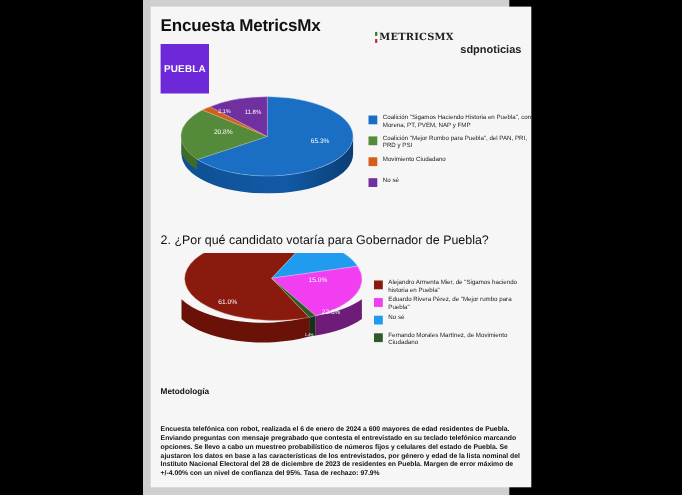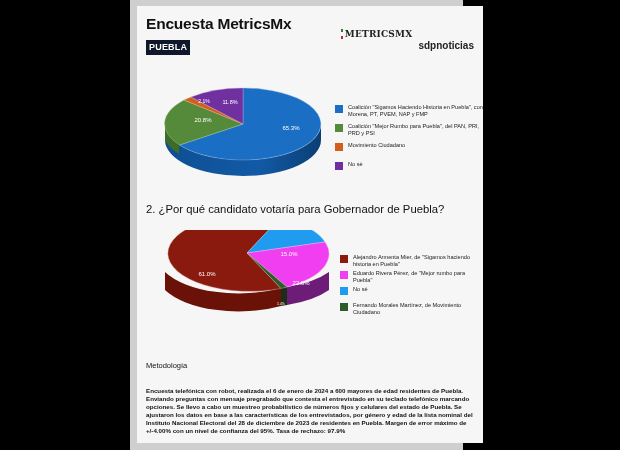--- a/index.html
+++ b/index.html
@@ -23,40 +23,40 @@
     .logo-metrics {
       font-family: "DejaVu Serif", serif; font-weight: bold; font-size: 9px; color: #222; letter-spacing: 0.2px;
       display: flex; align-items: flex-end; justify-content: center;
     }
     .logo-metrics .flag {
       display: inline-block; width: 2px; height: 10px; margin-right: 2px;
       background: linear-gradient(#2e7d32 33%, #fff 33%, #fff 66%, #c62828 66%);
     }
     .logo-sdp { font-size: 10px; color: #222; font-weight: bold; margin-top: 23px; }
     .state-tag {
-      position: absolute; left: 9px; top: 34px; background: #0f172a; color: #fff;
-      font-size: 9px; font-weight: bold; padding: 2px 3px; line-height: 11px; letter-spacing: 0.2px;
+      position: absolute; left: 9px; top: 34px; background: #6d28d9; color: #fff;
+      font-size: 9px; font-weight: bold; padding: 17px 3px; line-height: 11px; letter-spacing: 0.2px;
     }
     .q1 {
       position: absolute; left: 9px; top: 48px; font-size: 11.3px; line-height: 14px; color: #111; width: 330px;
     }
     .q2 {
-      position: absolute; left: 9px; top: 196px; font-size: 11.3px; line-height: 14px; color: #111; width: 330px;
+      position: absolute; left: 9px; top: 206px; font-size: 11.3px; line-height: 14px; color: #111; width: 330px;
     }
     .chart1 { position: absolute; left: 26px; top: 78px; }
     .chart2 { position: absolute; left: 26px; top: 224px; }
     .legend { position: absolute; font-size: 5.6px; line-height: 7px; color: #222; }
     .legend1 { left: 198px; top: 98px; width: 148px; }
     .legend2 { left: 203px; top: 248px; width: 143px; }
     .legend-item { display: flex; align-items: flex-start; gap: 5px; margin-bottom: 6px; }
     .swatch { width: 8px; height: 8px; flex: none; margin-top: 1px; }
     .legend1 .legend-item { min-height: 14px; margin-bottom: 5px; }
     .legend2 .legend-item { min-height: 14px; margin-bottom: 2px; }
     .method-title {
-      position: absolute; left: 9px; top: 355px; font-size: 7.5px; font-weight: normal; color: #111;
+      position: absolute; left: 9px; top: 345px; font-size: 7.5px; font-weight: bold; color: #111;
     }
     .method-text {
       position: absolute; left: 9px; top: 381px; width: 334px; font-size: 6.2px; line-height: 8.1px; color: #111; font-weight: bold;
     }
     svg text { font-family: "Liberation Sans", sans-serif; }
   </style>
 </head>
 <body>
 
 <div class="frame">

